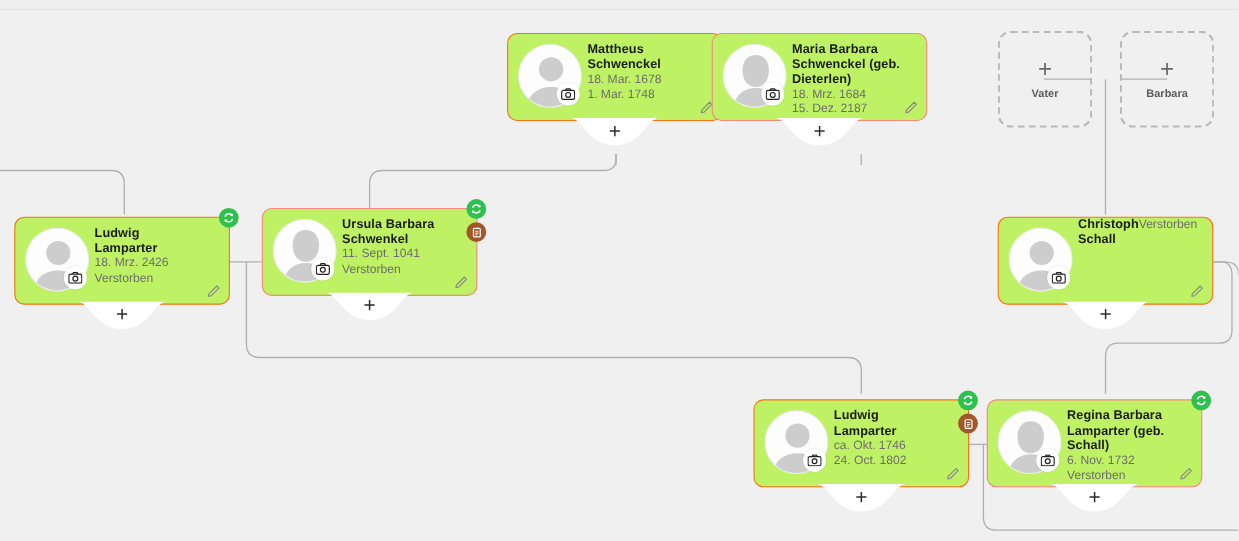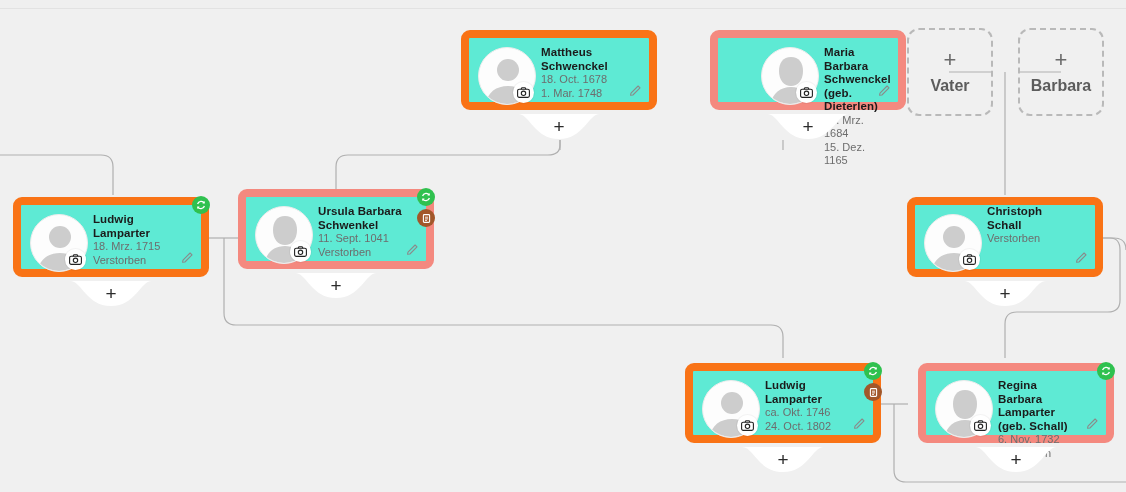--- a/index.html
+++ b/index.html
@@ -17,23 +17,23 @@
     background: #efefef; border-bottom: 1px solid #e2e2e2;
   }
 
   
   .links { position: absolute; left: 0; top: 0; width: 1126px; height: 492px; }
 
   
   .card {
     position: absolute;
     width: 196px; height: 80px;
-    background: #5eead4;
+    background: #bef264;
     border-radius: 9px;
-    border: 8px solid #f97316;
+    border: 1px solid #f97316;
     z-index: 5;
   }
   .card.female { border-color: #f4897f; }
 
   .card .inner { position: relative; width: 100%; height: 100%; }
 
   
   .avatar {
     position: absolute; left: 9px; top: 9px;
     width: 58px; height: 58px; border-radius: 50%;
@@ -52,21 +52,21 @@
 
   
   .txt { position: absolute; left: 72px; top: 8px; right: 22px; }
   .pname {
     font-size: 11.5px; font-weight: bold; color: #1b1b1b;
     line-height: 13.5px; letter-spacing: 0.1px;
   }
   .pdate { font-size: 11px; color: #6d6d6d; line-height: 13.5px; }
 
   
-  .card.centered .txt { top: 0; height: 100%; display: flex; flex-direction: column; justify-content: flex-start; }
+  .card.centered .txt { top: 0; height: 100%; display: flex; justify-content: space-between; }
 
   
   .pencil { position: absolute; right: 6px; bottom: 4px; width: 15px; height: 15px; }
   .pencil svg { display: block; }
 
   
   .badges { position: absolute; right: -9px; top: -9px; width: 18px; z-index: 8; }
   .badge {
     width: 18px; height: 18px; border-radius: 50%;
     display: flex; align-items: center; justify-content: center;
@@ -88,21 +88,21 @@
   }
 
   
   .ph {
     position: absolute; width: 86px; height: 88px;
     border: 2px dashed #b9b9b9; border-radius: 12px;
     background: transparent; z-index: 5;
     display: flex; flex-direction: column; align-items: center; justify-content: center;
   }
   .ph .pplus { font-size: 22px; line-height: 20px; color: #6a6a6a; font-weight: 500; }
-  .ph .plabel { margin-top: 7px; font-size: 16px; font-weight: bold; color: #5c5c5c; }
+  .ph .plabel { margin-top: 7px; font-size: 10px; font-weight: bold; color: #5c5c5c; }
 </style>
 </head>
 <body>
 
 <div id="stage">
 
   <div class="topbar"></div>
 
   <svg class="links" viewBox="0 0 1126 492" width="1126" height="492" fill="none">
     <g stroke="#b0b0b0" stroke-width="1.2" fill="none">
@@ -156,56 +156,56 @@
       </div>
       <div class="cam">
         <svg width="13" height="11" viewBox="0 0 13 11">
             <rect x="0.6" y="2.2" width="11.8" height="8.2" rx="1.6" fill="none" stroke="#222" stroke-width="1.1"></rect>
             <path d="M4 2.2 L4.9 0.7 H8.1 L9 2.2" fill="none" stroke="#222" stroke-width="1.1"></path>
             <circle cx="6.5" cy="6.3" r="2.2" fill="none" stroke="#222" stroke-width="1.1"></circle>
           </svg>
       </div>
       <div class="txt">
         <div class="pname">Mattheus Schwenckel</div>
-        <div class="pdate">18. Oct. 1678</div>
+        <div class="pdate">18. Mar. 1678</div>
         <div class="pdate">1. Mar. 1748</div>
       </div>
       <div class="pencil">
         <svg width="15" height="15" viewBox="0 0 15 15">
             <path d="M2.5 12.3 L3 10.1 L10.1 3 L12 4.9 L4.9 12 Z" fill="none" stroke="#8a8a8a" stroke-width="1.1" stroke-linejoin="round"></path>
           </svg>
       </div>
     </div>
     <div class="plustab">
       <svg width="82" height="29" viewBox="0 0 82 29">
           <path d="M0 0 C12 0 16 25 41 25 C66 25 70 0 82 0 L82 0 L0 0 Z" fill="#ffffff"></path>
         </svg>
       <div class="glyph">+</div>
     </div>
   </div>
 
-  <div class="card female" style="left:710px; top:30px;padding-left:34px;">
+  <div class="card female" style="left:647px; top:30px;">
     <div class="inner">
       <div class="avatar">
         <svg viewBox="0 0 58 58">
             <path d="M29 9c8 0 12 6 12 14 0 9-5 15-12 15s-12-6-12-15c0-8 4-14 12-14z" fill="#cdcdcd"></path>
             <path d="M9 58c0-12 9-19 20-19s20 7 20 19z" fill="#cdcdcd"></path>
           </svg>
       </div>
       <div class="cam">
         <svg width="13" height="11" viewBox="0 0 13 11">
             <rect x="0.6" y="2.2" width="11.8" height="8.2" rx="1.6" fill="none" stroke="#222" stroke-width="1.1"></rect>
             <path d="M4 2.2 L4.9 0.7 H8.1 L9 2.2" fill="none" stroke="#222" stroke-width="1.1"></path>
             <circle cx="6.5" cy="6.3" r="2.2" fill="none" stroke="#222" stroke-width="1.1"></circle>
           </svg>
       </div>
       <div class="txt">
         <div class="pname">Maria Barbara Schwenckel (geb. Dieterlen)</div>
         <div class="pdate">18. Mrz. 1684</div>
-        <div class="pdate">15. Dez. 1165</div>
+        <div class="pdate">15. Dez. 2187</div>
       </div>
       <div class="pencil">
         <svg width="15" height="15" viewBox="0 0 15 15">
             <path d="M2.5 12.3 L3 10.1 L10.1 3 L12 4.9 L4.9 12 Z" fill="none" stroke="#8a8a8a" stroke-width="1.1" stroke-linejoin="round"></path>
           </svg>
       </div>
     </div>
     <div class="plustab">
       <svg width="82" height="29" viewBox="0 0 82 29">
           <path d="M0 0 C12 0 16 25 41 25 C66 25 70 0 82 0 L82 0 L0 0 Z" fill="#ffffff"></path>
@@ -224,21 +224,21 @@
       </div>
       <div class="cam">
         <svg width="13" height="11" viewBox="0 0 13 11">
             <rect x="0.6" y="2.2" width="11.8" height="8.2" rx="1.6" fill="none" stroke="#222" stroke-width="1.1"></rect>
             <path d="M4 2.2 L4.9 0.7 H8.1 L9 2.2" fill="none" stroke="#222" stroke-width="1.1"></path>
             <circle cx="6.5" cy="6.3" r="2.2" fill="none" stroke="#222" stroke-width="1.1"></circle>
           </svg>
       </div>
       <div class="txt">
         <div class="pname">Ludwig Lamparter</div>
-        <div class="pdate">18. Mrz. 1715</div>
+        <div class="pdate">18. Mrz. 2426</div>
         <div class="pdate">Verstorben</div>
       </div>
       <div class="pencil">
         <svg width="15" height="15" viewBox="0 0 15 15">
             <path d="M2.5 12.3 L3 10.1 L10.1 3 L12 4.9 L4.9 12 Z" fill="none" stroke="#8a8a8a" stroke-width="1.1" stroke-linejoin="round"></path>
           </svg>
       </div>
       <div class="badges">
         <div class="badge sync">
           <svg width="12" height="12" viewBox="0 0 12 12">
@@ -384,21 +384,21 @@
       </div>
     </div>
     <div class="plustab">
       <svg width="82" height="29" viewBox="0 0 82 29">
           <path d="M0 0 C12 0 16 25 41 25 C66 25 70 0 82 0 L82 0 L0 0 Z" fill="#ffffff"></path>
         </svg>
       <div class="glyph">+</div>
     </div>
   </div>
 
-  <div class="card female" style="left:918px; top:363px;">
+  <div class="card female" style="left:897px; top:363px;">
     <div class="inner">
       <div class="avatar">
         <svg viewBox="0 0 58 58">
             <path d="M29 9c8 0 12 6 12 14 0 9-5 15-12 15s-12-6-12-15c0-8 4-14 12-14z" fill="#cdcdcd"></path>
             <path d="M9 58c0-12 9-19 20-19s20 7 20 19z" fill="#cdcdcd"></path>
           </svg>
       </div>
       <div class="cam">
         <svg width="13" height="11" viewBox="0 0 13 11">
             <rect x="0.6" y="2.2" width="11.8" height="8.2" rx="1.6" fill="none" stroke="#222" stroke-width="1.1"></rect>

